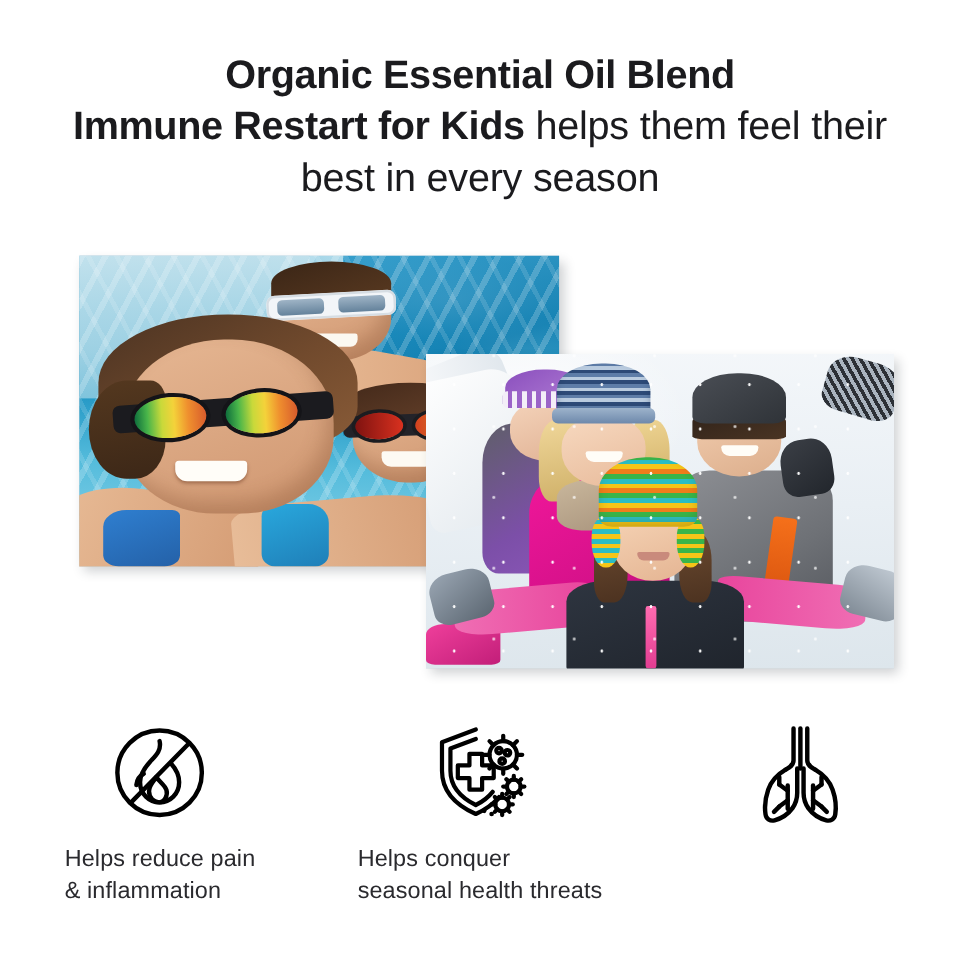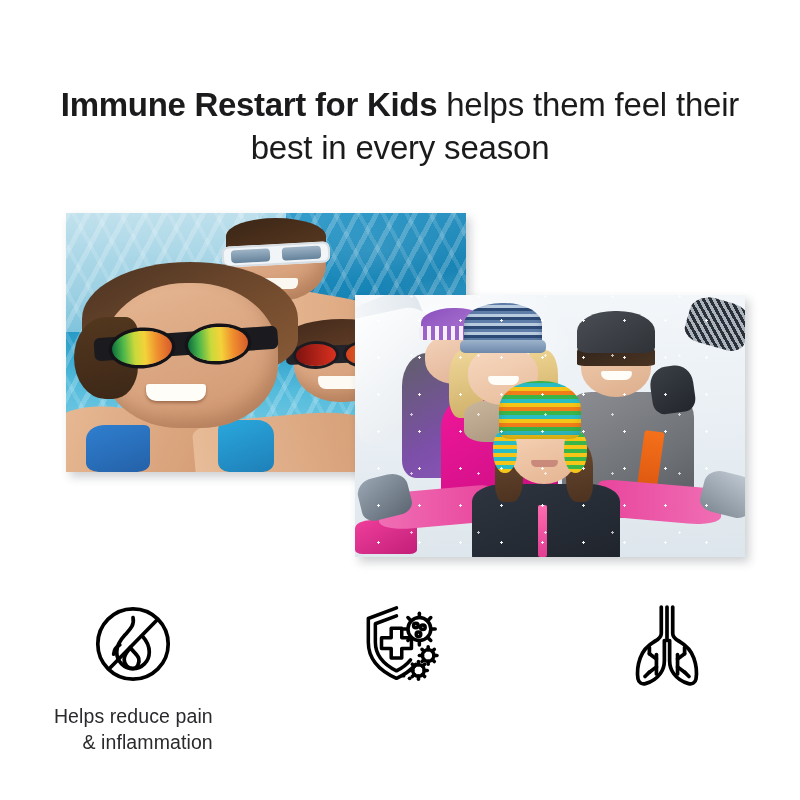--- a/index.html
+++ b/index.html
@@ -452,35 +452,36 @@
   .benefit-icon {
     width: 96px;
     height: 92px;
     display: flex;
     align-items: center;
     justify-content: center;
   }
   .benefit-icon svg { display: block; }
   .benefit-label {
     margin-top: 14px;
-    text-align: right;
+    text-align: left;
     color: #2a2a2e;
     font-size: 19.5px;
     line-height: 25.5px;
     font-weight: 300;
     letter-spacing: 0.1px;
     white-space: pre-line;
   }
 </style>
 </head>
 <body>
 
 <div class="page">
 
   <h1 class="headline">
+    <span class="bold">Organic Essential Oil Blend</span>
     <br>
     <span class="bold">Immune Restart for Kids</span><span class="light"> helps them feel their best in every season</span>
   </h1>
 
   <div class="collage">
 
     <div class="photo photo-pool">
       <div class="photo-inner">
         <div class="pool-water"></div>
         <div class="pool-wall"></div>
@@ -623,20 +624,22 @@
             <line x1="66.5" y1="80" x2="63" y2="80"></line>
             <line x1="77.6" y1="75.4" x2="80" y2="73"></line>
             <line x1="77.6" y1="84.6" x2="80" y2="87"></line>
             <line x1="68.4" y1="84.6" x2="66" y2="87"></line>
             <line x1="68.4" y1="75.4" x2="66" y2="73"></line>
           </g>
           <circle cx="56" cy="86" r="2.2" fill="#000" stroke="none"></circle>
           <circle cx="63" cy="89" r="2.2" fill="#000" stroke="none"></circle>
         </svg>
       </div>
+      <div class="benefit-label">Helps conquer
+seasonal health threats</div>
     </div>
 
     <div class="benefit">
       <div class="benefit-icon">
         <svg width="94" height="88" viewBox="0 0 104 100" fill="none" stroke="#000000" stroke-width="4.2" stroke-linecap="round" stroke-linejoin="round">
           <path d="M52 8v38"></path>
           <path d="M45.5 8v30c0 5-4 7-7.5 9"></path>
           <path d="M58.5 8v30c0 5 4 7 7.5 9"></path>
           <path d="M38 47c-6 3.5-13 9-16.5 19-3 8.5-3.5 17-2.5 23.5.7 4.6 4.6 6.5 8.5 5.5 7-1.8 13-6 17-11.5 3-4.2 4.5-9 4.5-14.5V46"></path>
           <path d="M66 47c6 3.5 13 9 16.5 19 3 8.5 3.5 17 2.5 23.5-.7 4.6-4.6 6.5-8.5 5.5-7-1.8-13-6-17-11.5-3-4.2-4.5-9-4.5-14.5V46"></path>

